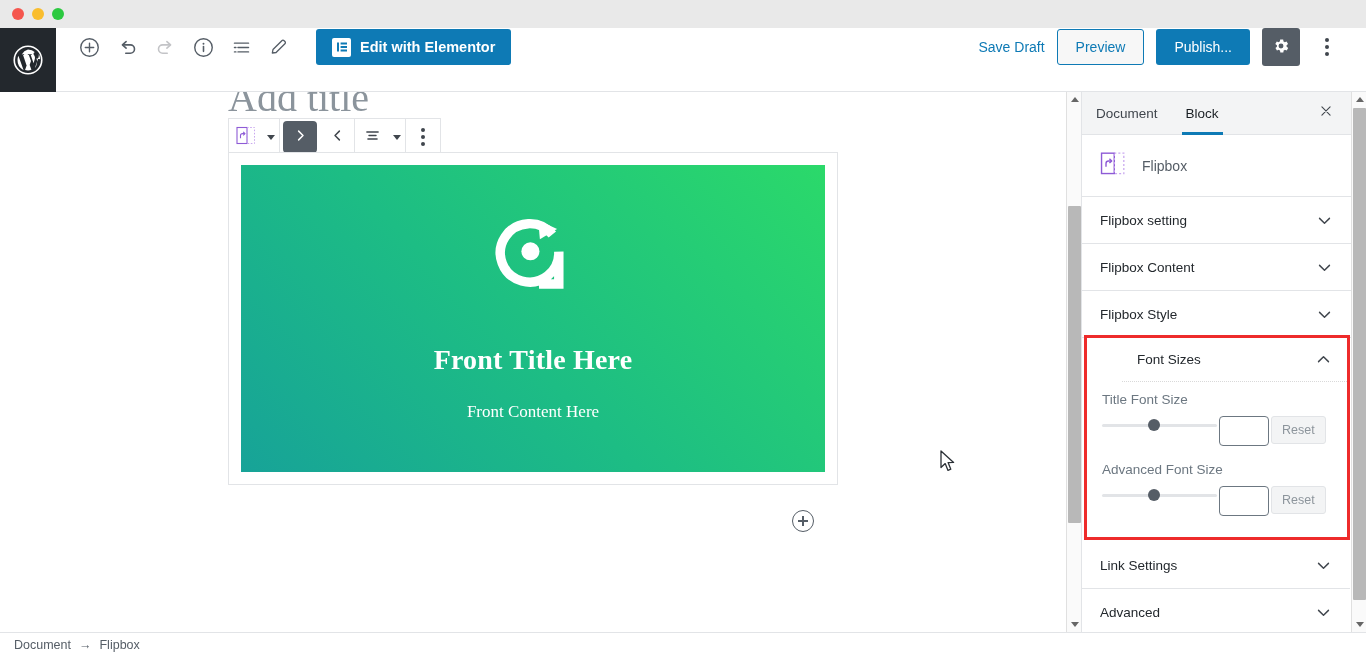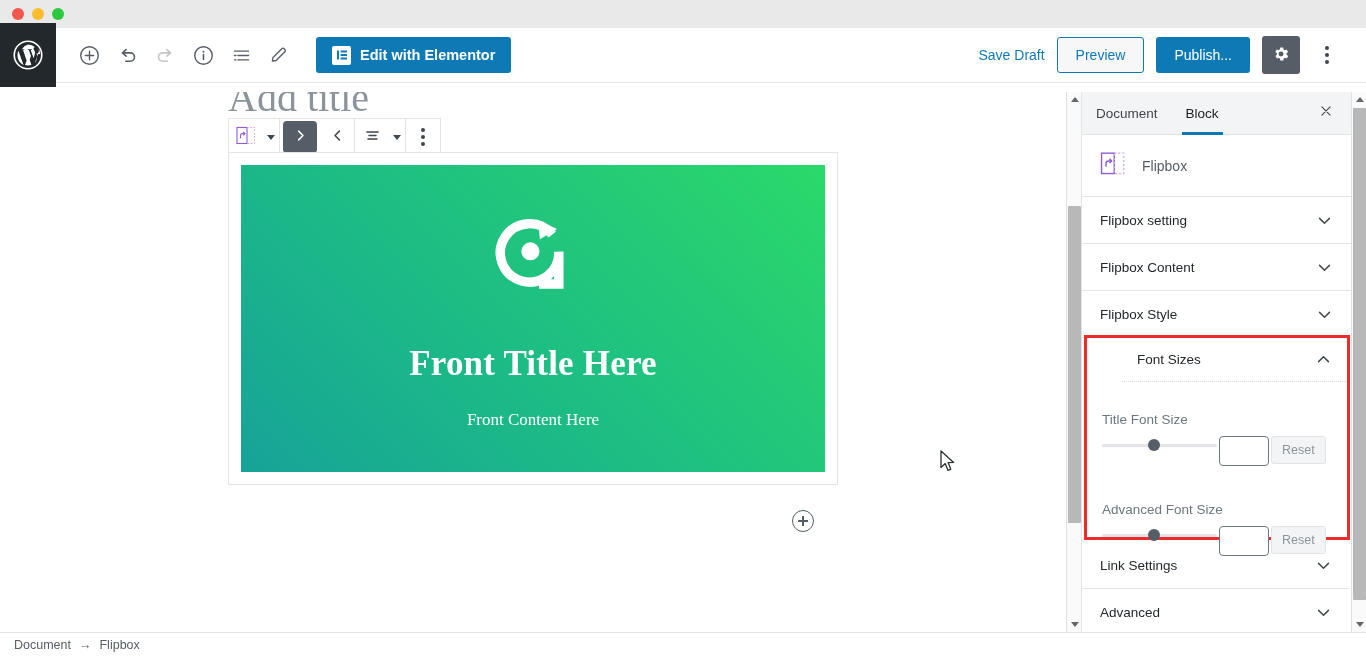--- a/index.html
+++ b/index.html
@@ -20,24 +20,24 @@
   }
   .traffic-lights { display: flex; gap: 8px; align-items: center; }
   .tl { width: 12px; height: 12px; border-radius: 50%; }
   .tl-close { background: #f5564e; }
   .tl-min { background: #f9bd2e; }
   .tl-max { background: #2cc940; }
 
   
   .admin-bar {
     position: absolute; top: 28px; left: 0;
-    width: 1366px; height: 55px;
+    width: 1366px; height: 64px;
     background: #ffffff;
     border-bottom: 1px solid #e2e4e7;
-    display: flex; align-items: center;
+    display: flex; align-items: flex-start;
   }
   .wp-logo {
     width: 56px; height: 64px;
     background: #23282d;
     display: flex; align-items: center; justify-content: center;
     flex: 0 0 56px;
   }
   .wp-logo svg { display: block; }
 
   .tb-left {
@@ -176,21 +176,21 @@
     background: linear-gradient(45deg, #17a398 0%, #1dbd84 45%, #2bd96a 100%);
     display: flex; flex-direction: column;
     align-items: center; justify-content: flex-start;
     padding-top: 45px;
     position: relative;
   }
   .flip-icon { margin-bottom: 44px; }
   .flip-title {
     font-family: "Liberation Serif", serif;
     font-weight: bold;
-    font-size: 35px; color: #ffffff;
+    font-size: 28px; color: #ffffff;
     letter-spacing: 0.2px;
   }
   .flip-content {
     font-family: "Liberation Serif", serif;
     font-size: 17px; color: #ffffff;
     margin-top: 26px;
   }
 
   .add-block-btn {
     position: absolute; left: 792px; top: 418px;
@@ -310,21 +310,21 @@
   }
   .fs-head {
     height: 44px; display: flex; align-items: center;
     justify-content: space-between; padding: 0 15px;
     border-bottom: 1px dotted #d9d9d9;
     margin-left: 35px;
   }
   .fs-body { padding: 10px 15px 0 15px; }
   .fs-label {
     font-size: 13.5px; color: #6c7781;
-    margin-bottom: 9px; display: block; margin-top: 20px;
+    margin-bottom: 9px; display: block;
   }
   .fs-control { display: flex; align-items: flex-start; gap: 2px; }
   .slider {
     position: relative;
     width: 115px; height: 18px;
     display: flex; align-items: center;
     cursor: pointer;
   }
   .slider-track {
     width: 100%; height: 3px;

